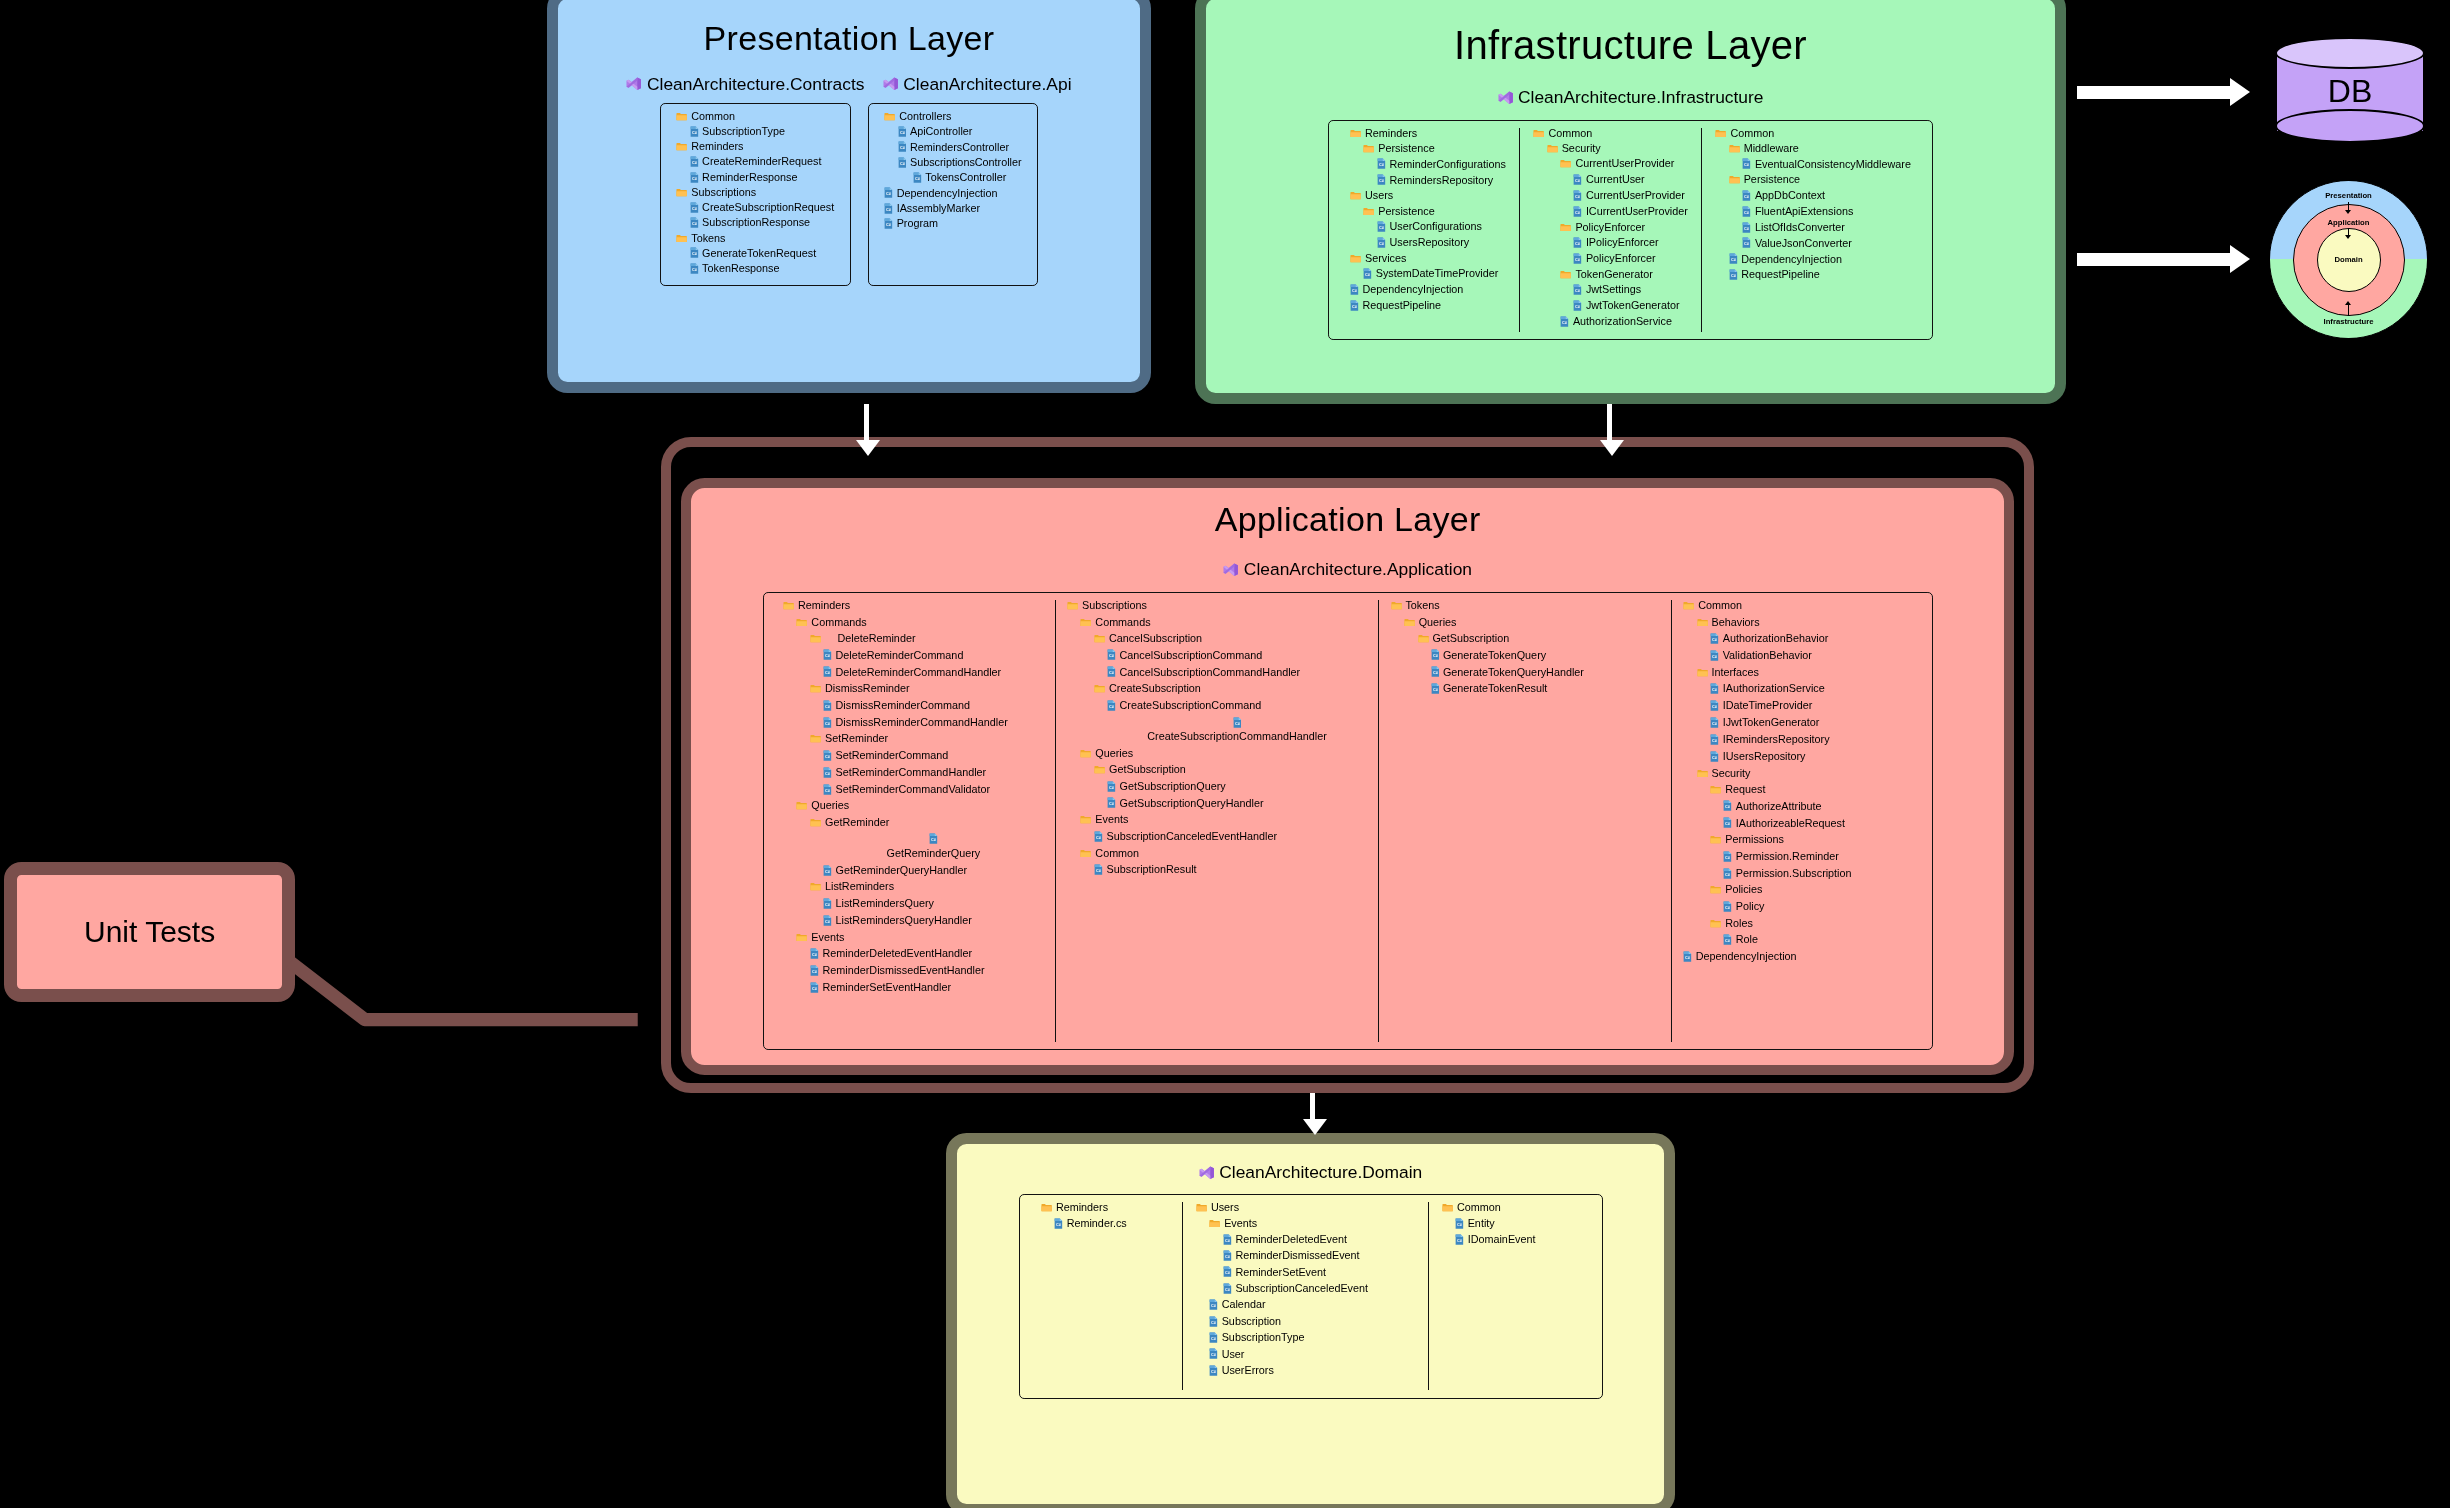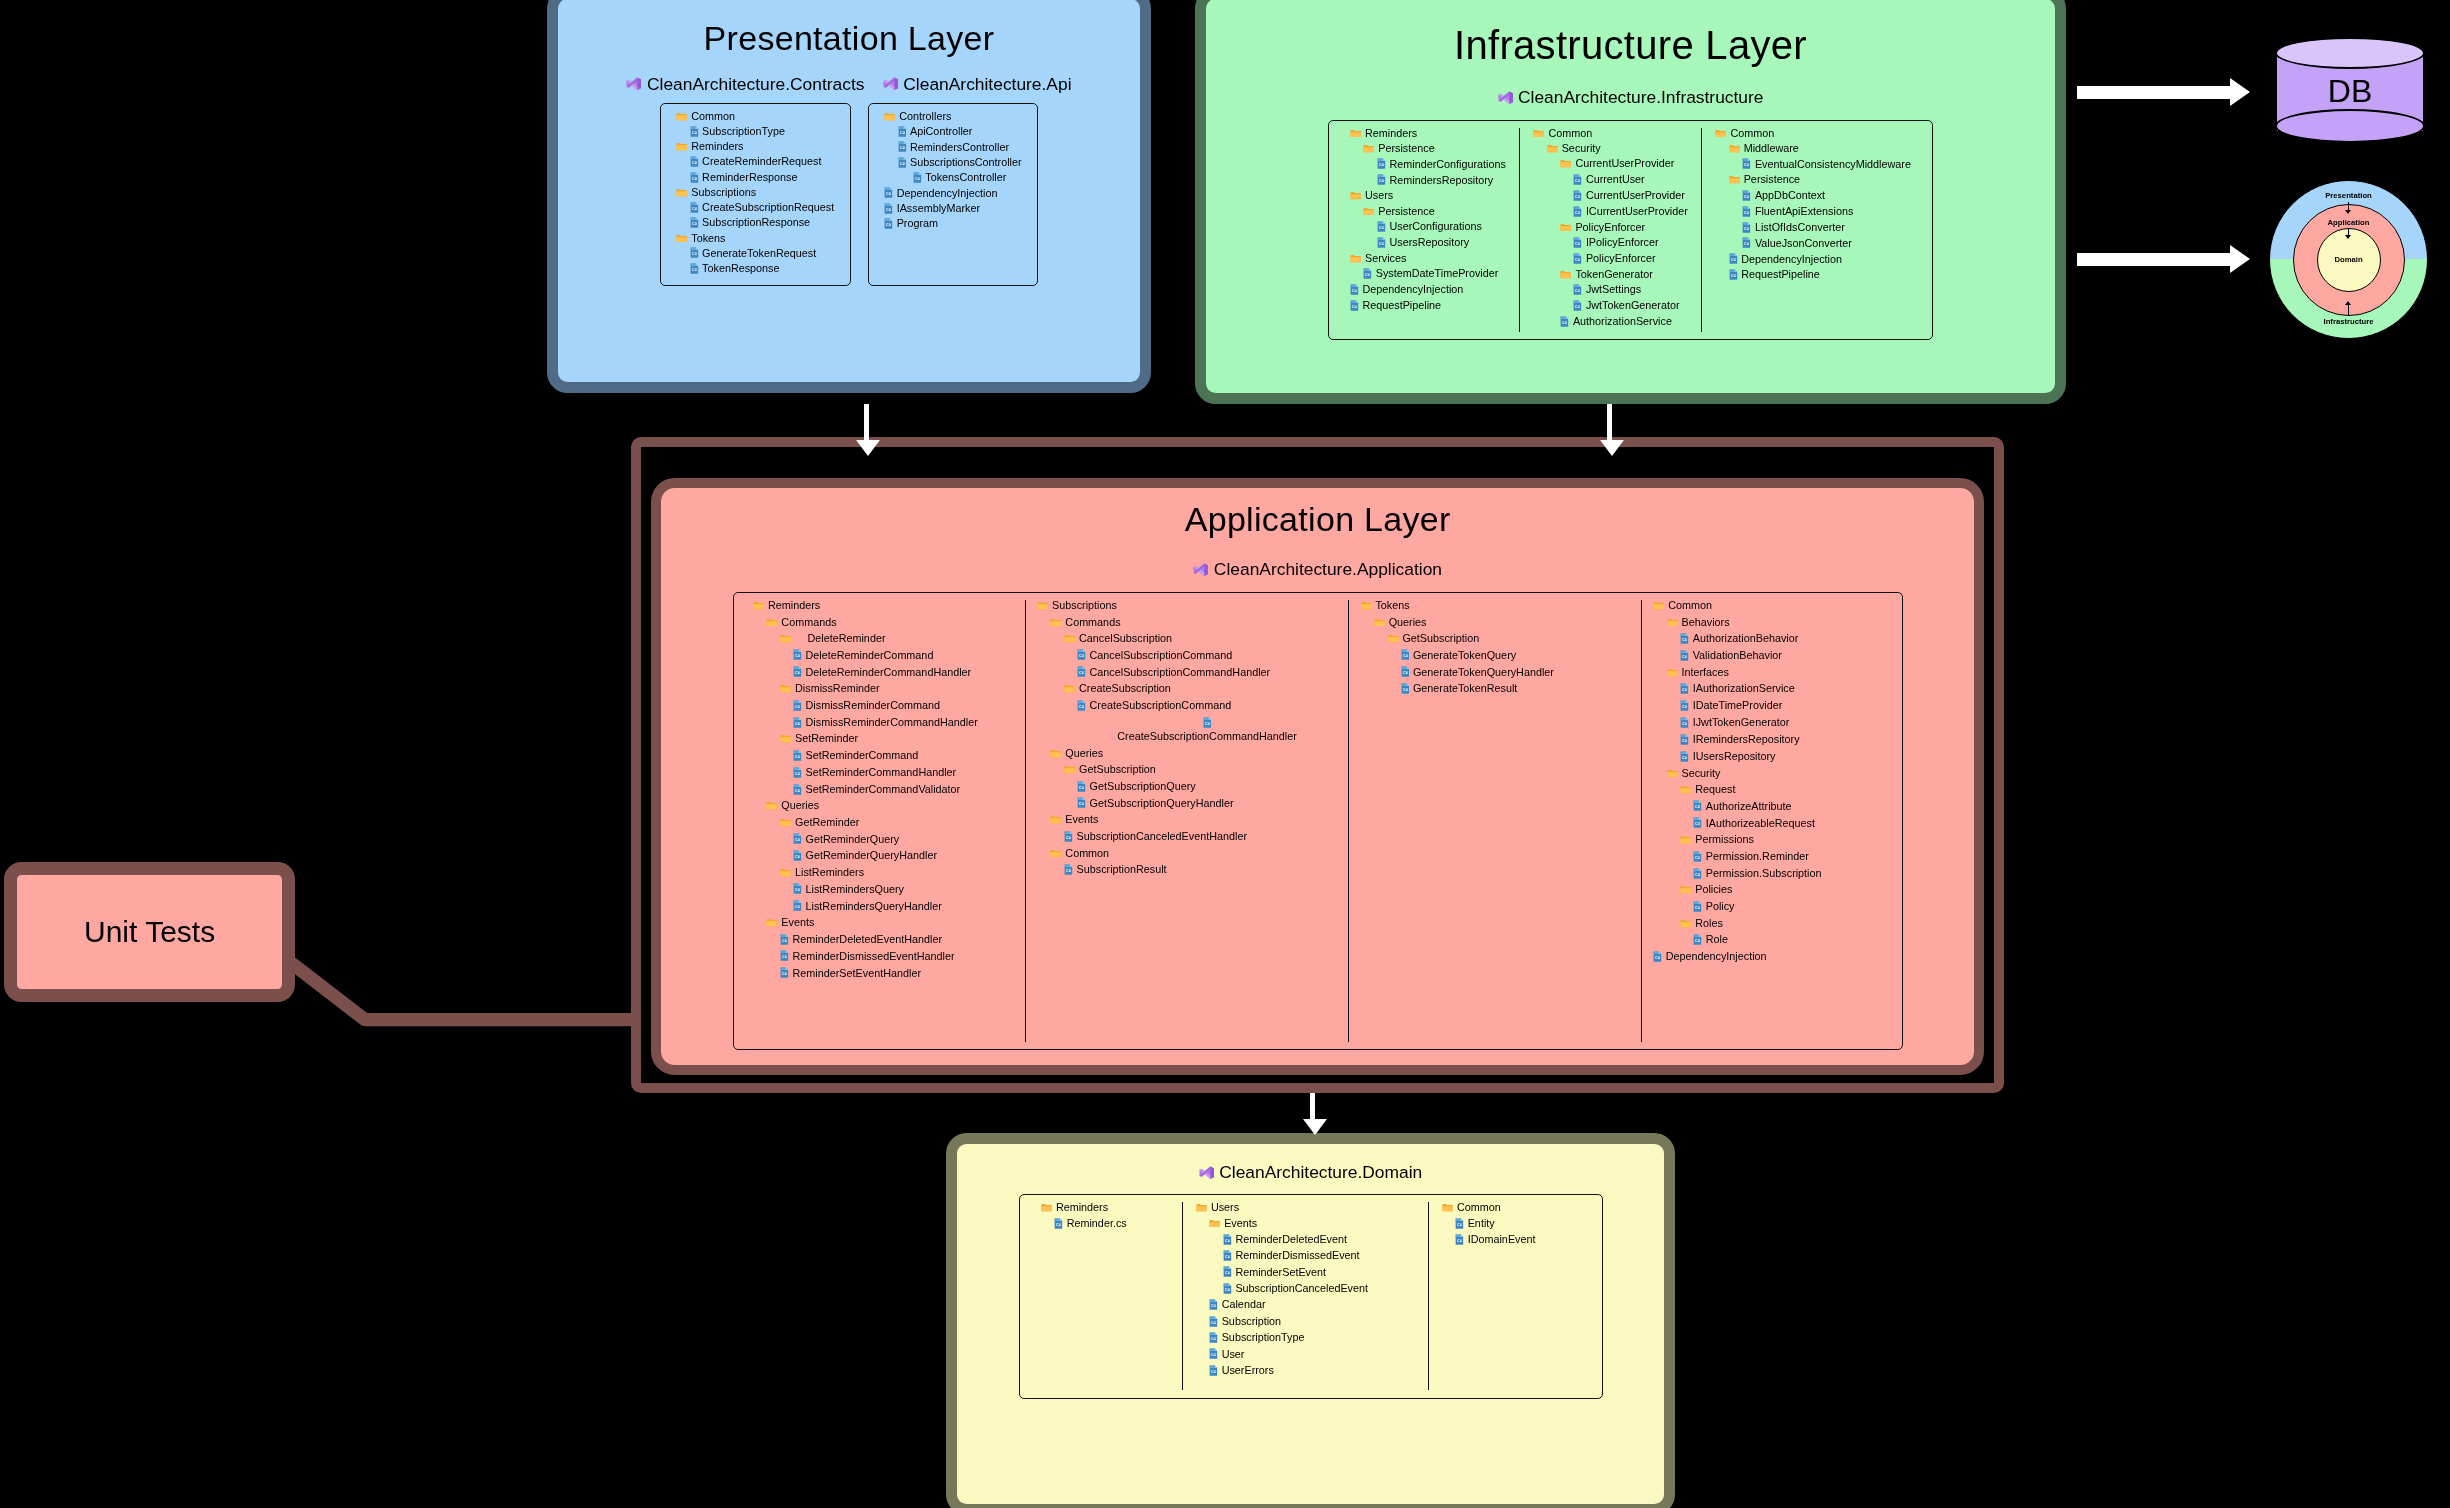--- a/index.html
+++ b/index.html
@@ -62,22 +62,22 @@
   }
   #infrastructure .layer-title { margin-top: 24px; font-size: 40px; }
   #infrastructure .proj-row { margin-top: 19.5px; }
   #infrastructure .panel-wrap { display: flex; justify-content: center; margin-top: 11.3px; }
   #infrastructure .panel { font-size: 10.8px; min-height: 174px; }
   #infrastructure .node { margin-bottom: 4.6px; }
   #infrastructure .panel-col { padding: 0 13.3px; }
 
   
   #application-outer {
-    left: 631px; top: 437px; width: 1373px; height: 656px;
-    border: 10.2px solid #7A4F4C; border-radius: 10px;
+    left: 661px; top: 437px; width: 1373px; height: 656px;
+    border: 10.2px solid #7A4F4C; border-radius: 30px;
     background: transparent;
   }
   #application-inner {
     position: absolute; left: 10.2px; top: 31px;
     width: 1333px; height: 597px;
     border: 10.2px solid #7A4F4C; border-radius: 23.6px;
     background: #FFA7A1;
   }
   #application-inner .layer-title { margin-top: 12.3px; font-size: 34px; }
   #application-inner .proj-row { margin-top: 19.5px; }
@@ -949,21 +949,21 @@
               </div>
               <div class="node" style="padding-left: 27px;">
                 <span>
                   <svg class="ico-folder" width="11.3" height="8.8" viewBox="0 0 26 20">
                     <path d="M1 3.5a1.5 1.5 0 0 1 1.5-1.5h6.6l2.1 2.4h12.3A1.5 1.5 0 0 1 25 5.9v11.6A1.5 1.5 0 0 1 23.5 19h-21A1.5 1.5 0 0 1 1 17.5z" fill="#F0A92B"></path>
                     <path d="M1 7.2h24v10.3A1.5 1.5 0 0 1 23.5 19h-21A1.5 1.5 0 0 1 1 17.5z" fill="#FFC152"></path>
                   </svg>
                 </span>
                 <span class="node-label">GetReminder</span>
               </div>
-              <div class="node" style="padding-left: 40px;">
+              <div class="node" style="padding-left: 40px; flex-direction: column;">
                 <span>
                   <svg class="ico-cs" width="8.8" height="11.3" viewBox="0 0 16 21" style="font-size:21px">
                     <path d="M1 1h9.5L15 5.4V20H1z" fill="#3C87C2"></path>
                     <path d="M1 1h9.5L15 5.4H1z" fill="#5FA8DB"></path>
                     <path d="M10.5 1 15 5.4h-4.5z" fill="#8FC8EC"></path>
                     <text x="8" y="15.5" font-size="7" font-family="Liberation Sans, sans-serif" fill="#ffffff" text-anchor="middle" font-weight="bold">C#</text>
                   </svg>
                 </span>
                 <span class="node-label">GetReminderQuery</span>
               </div>

